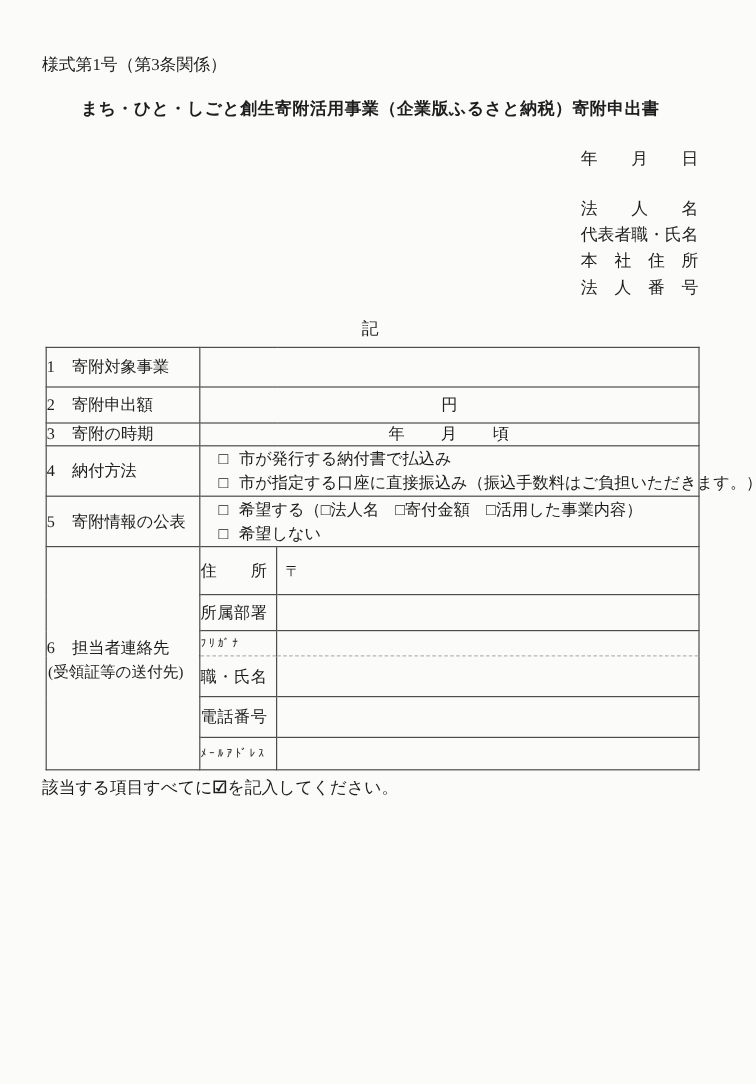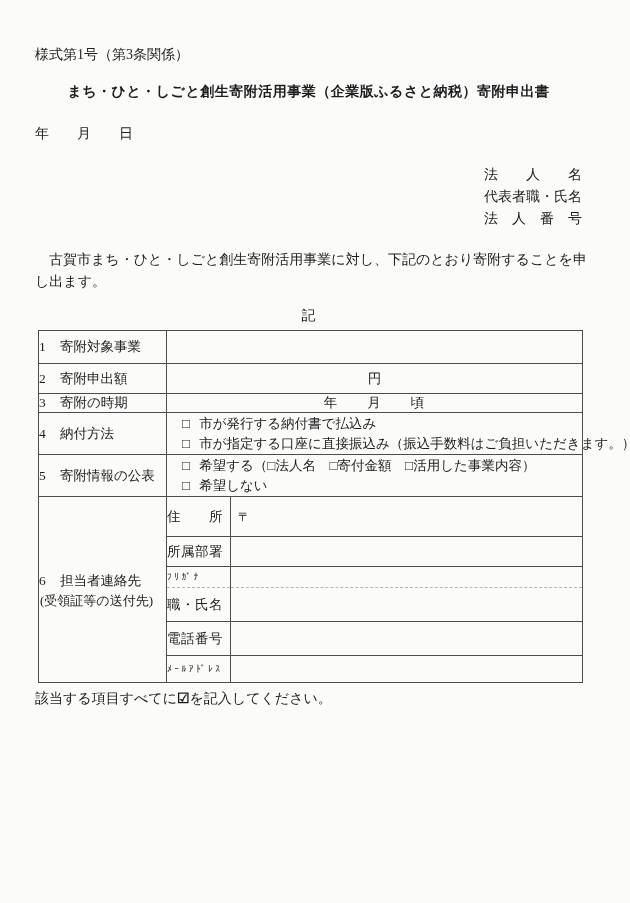--- a/index.html
+++ b/index.html
@@ -7,21 +7,21 @@
     width:630px;height:903px;
     background:#fbfbfa;
     color:#1d1d1d;
     font-family:"Liberation Serif","DejaVu Serif",serif;
     overflow:hidden;
   }
   .page{box-sizing:border-box;width:630px;height:903px;padding:46px 48px 0 35px;}
 
   .form-number{font-size:14px;line-height:17px;}
   .doc-title{font-size:14px;line-height:17px;text-align:center;margin-top:20px;letter-spacing:0.5px;font-weight:bold;}
-  .date-line{font-size:14px;line-height:17px;text-align:left;margin-top:25px;}
+  .date-line{font-size:14px;line-height:17px;text-align:right;margin-top:25px;}
   .addressee{font-size:14px;line-height:17px;margin-top:18px;margin-left:28px;letter-spacing:1px;}
 
   .applicant-block{margin-top:22px;margin-left:230px;font-size:14px;text-align:right;}
   .applicant-line{line-height:22px;height:22px;}
 
   .body-paragraph{font-size:14px;line-height:22px;margin:19px -16px 0 0;}
   .section-mark{font-size:14px;line-height:18px;text-align:center;margin-top:14px;}
 
   table.form-table{
     border-collapse:collapse;table-layout:fixed;
@@ -66,24 +66,24 @@
   <div class="form-number">様式第1号（第3条関係）</div>
 
   <div class="doc-title">まち・ひと・しごと創生寄附活用事業（企業版ふるさと納税）寄附申出書</div>
 
   <div class="date-line">年　　月　　日</div>
 
 
   <div class="applicant-block">
     <div class="applicant-line">法　　人　　名</div>
     <div class="applicant-line">代表者職・氏名</div>
+    <div class="applicant-line">本　社　住　所</div>
     <div class="applicant-line">法　人　番　号</div>
   </div>
 
-  <p class="body-paragraph">　古賀市まち・ひと・しごと創生寄附活用事業に対し、下記のとおり寄附することを申し出ます。</p>
 
   <div class="section-mark">記</div>
 
   <table class="form-table">
     <colgroup>
         <col class="c1">
         <col class="c2">
         <col class="c3">
       </colgroup>
 

